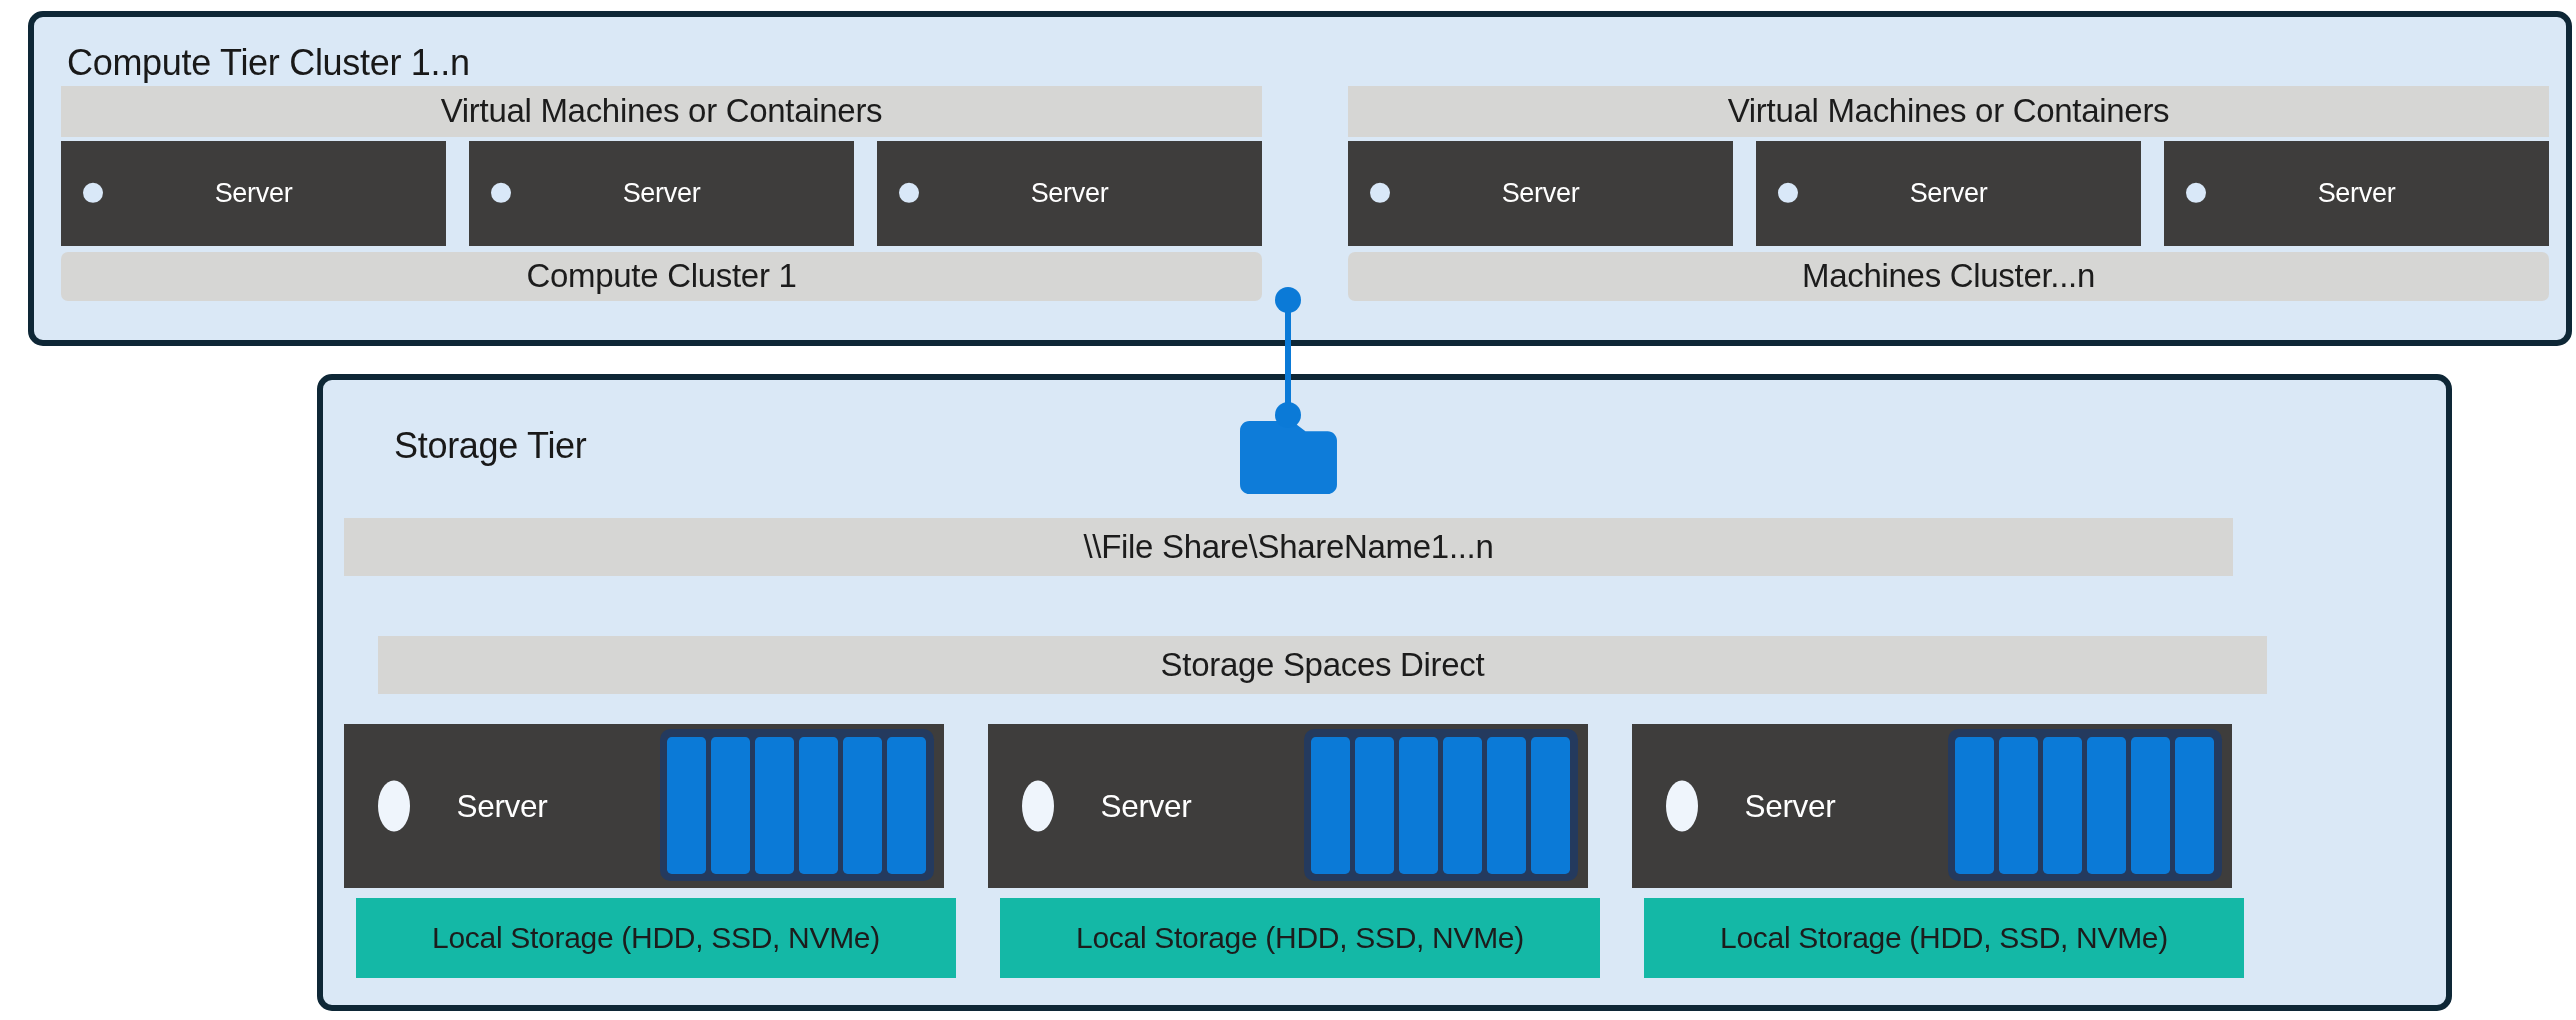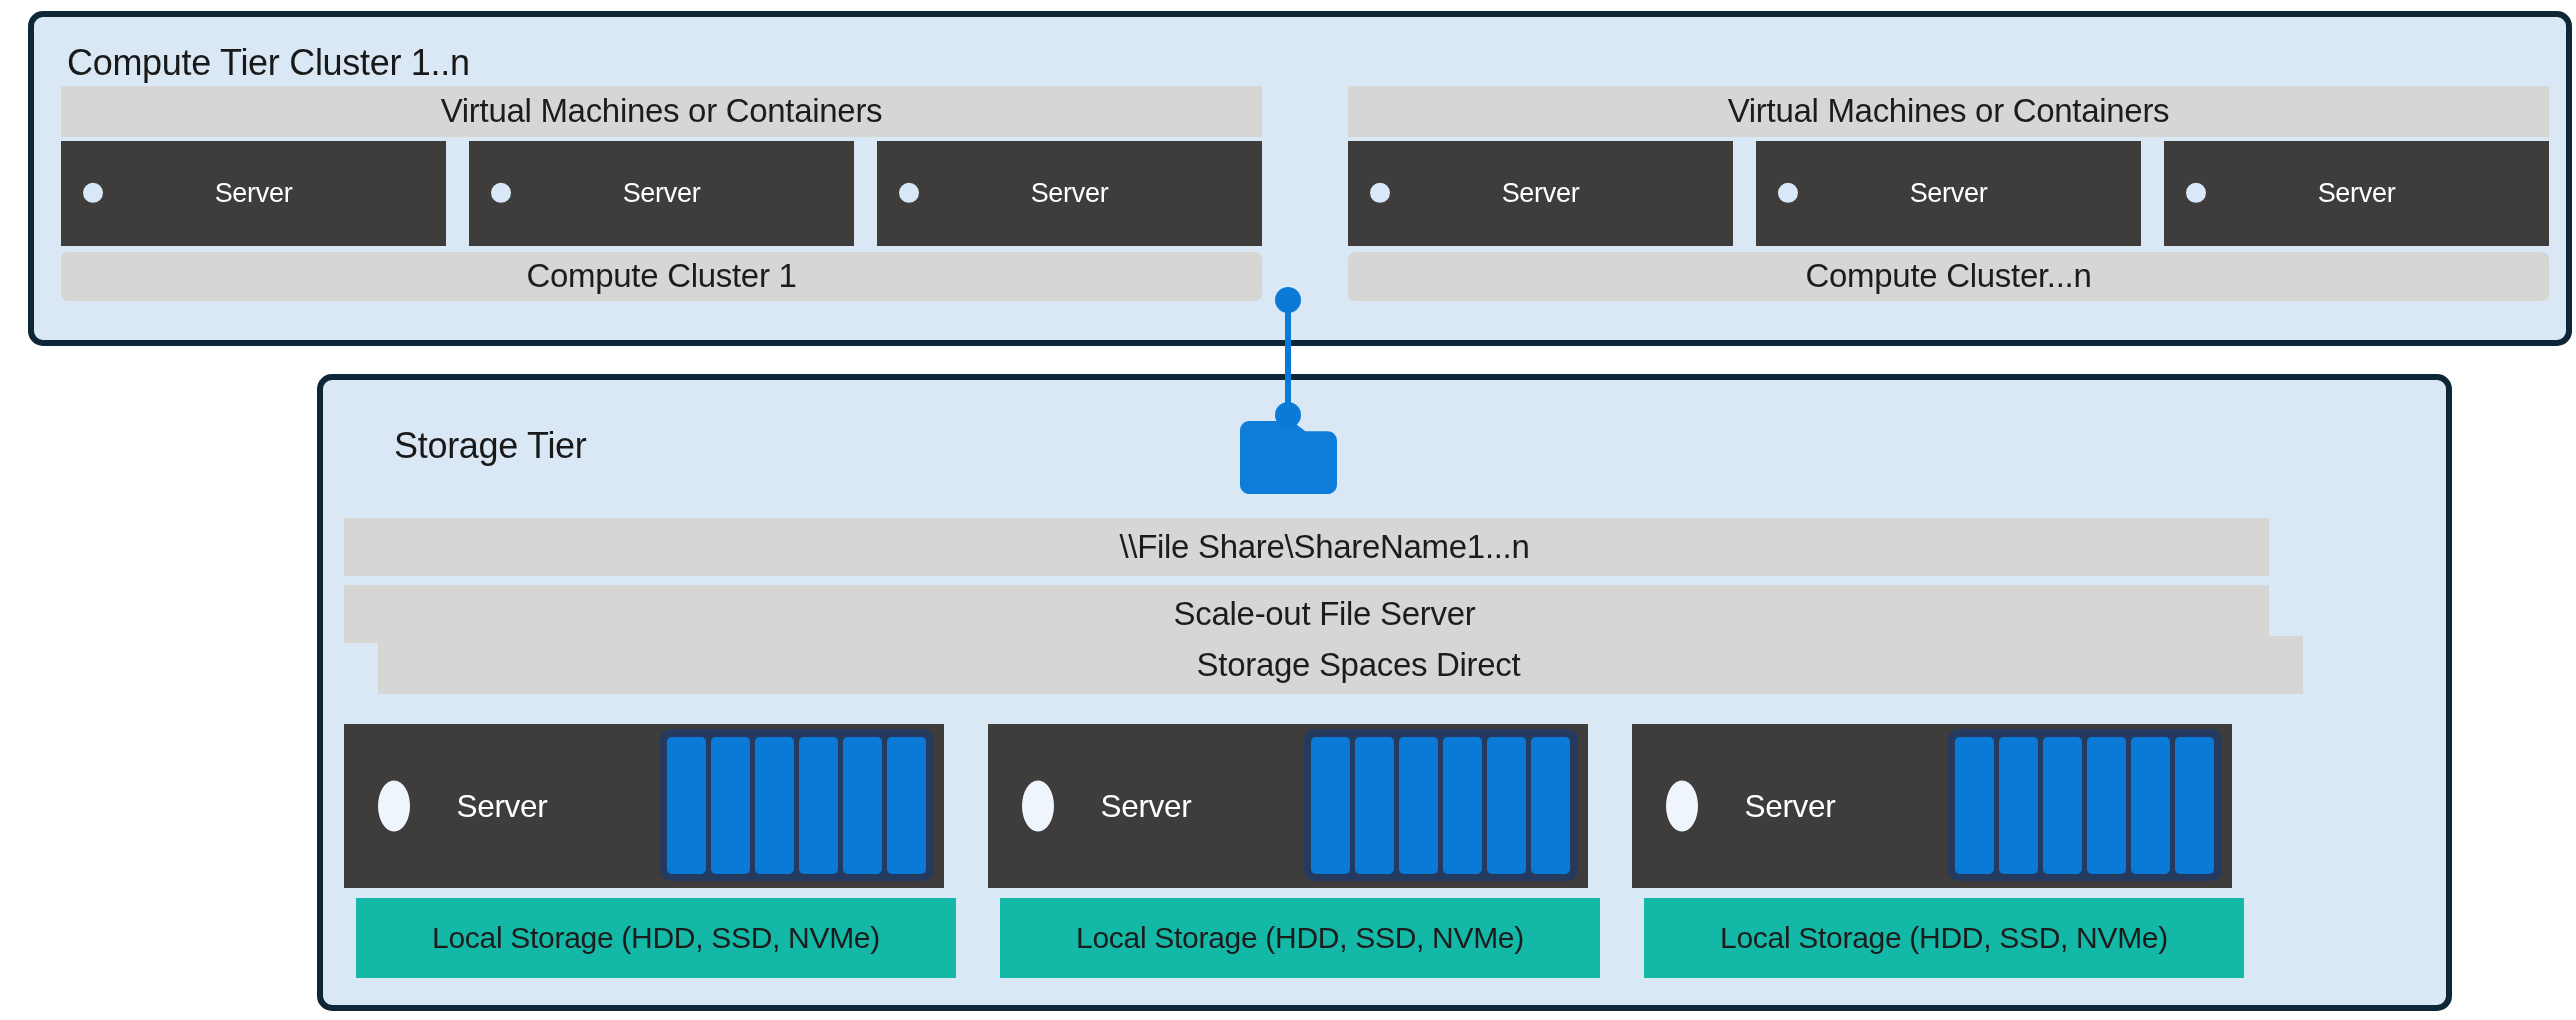--- a/index.html
+++ b/index.html
@@ -58,21 +58,21 @@
     position:absolute;width:26px;height:26px;border-radius:50%;
     background:#0B7AD7;z-index:6;
   }
   #dot-top{left:1275px;top:287px;}
   #dot-bottom{left:1275px;top:402px;}
 
   
   .storage-bar{
     position:absolute;left:21px;width:1889px;height:58px;background:#D6D6D4;
     display:flex;align-items:center;justify-content:center;
-    font-size:33px;letter-spacing:-0.3px;color:#1c1c1c;white-space:nowrap;padding-left:36px;
+    font-size:33px;letter-spacing:-0.3px;color:#1c1c1c;white-space:nowrap;
   }
   #bar-fileshare{top:138px;}
   #bar-sofs{top:205px;}
   #bar-s2d{top:256px;margin-left:34px;}
 
   .storage-col{position:absolute;width:600px;top:0;height:100%;}
   #scol-0{left:21px;}
   #scol-1{left:665px;}
   #scol-2{left:1309px;}
 
@@ -146,41 +146,38 @@
         <div class="compute-server">
           <span class="led"></span>
           <span class="label">Server</span>
         </div>
         <div class="compute-server">
           <span class="led"></span>
           <span class="label">Server</span>
         </div>
       </div>
       <div class="gray-bar cluster-bar">
-        <span>Compute Cluster...n</span>
+        <span>Machines Cluster...n</span>
       </div>
     </div>
   </div>
 
   <div class="connector-line"></div>
   <div id="dot-top" class="connector-dot"></div>
   <div id="dot-bottom" class="connector-dot"></div>
 
   <div id="storage-tier" class="tier">
     <div id="storage-title" class="tier-title">Storage Tier</div>
 
     <svg class="folder" viewBox="0 0 166 125" xmlns="http://www.w3.org/2000/svg">
       <path d="M16 0 H82 C87 0 91 1.5 94.5 4.2 L112 17.5 H150 C158.8 17.5 166 24.7 166 33.5 V109 C166 117.8 158.8 125 150 125 H16 C7.2 125 0 117.8 0 109 V16 C0 7.2 7.2 0 16 0 Z" fill="#0E7CD9"></path>
     </svg>
 
     <div id="bar-fileshare" class="storage-bar">
       <span>\\File Share\ShareName1...n</span>
-    </div>
-    <div id="bar-sofs" class="storage-bar">
-      <span>Scale-out File Server</span>
     </div>
     <div id="bar-s2d" class="storage-bar">
       <span>Storage Spaces Direct</span>
     </div>
 
     <div id="scol-0" class="storage-col">
       <div class="storage-server">
         <span class="sled"></span>
         <span class="label">Server</span>
         <div class="disk-array">

